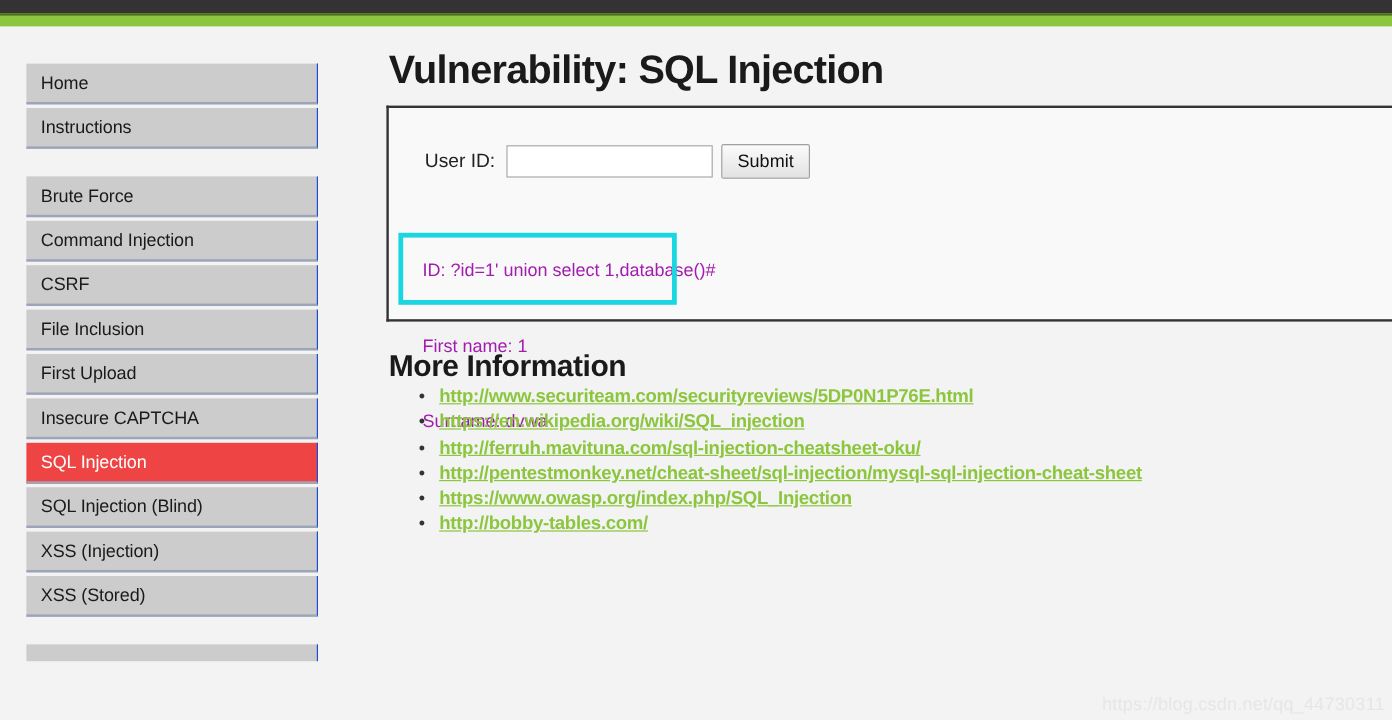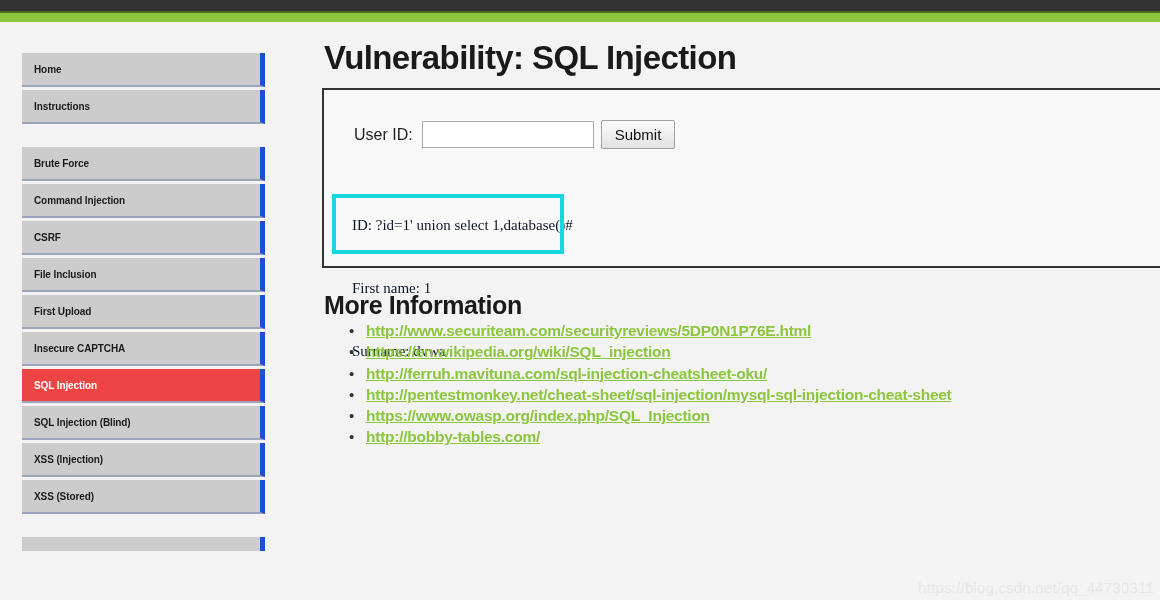--- a/index.html
+++ b/index.html
@@ -41,26 +41,26 @@
     position: absolute;
     left: 22px; top: 53px;
     width: 243px;
   }
   .nav-group { margin-bottom: 23px; }
   .nav-item {
     height: 34px;
     line-height: 33px;
     background: #cccccc;
     border-bottom: 2px solid #9aa6b8;
-    border-right: 5px solid #1d4ed8;
+    border-right: 1px solid #1d4ed8;
     margin-bottom: 3px;
     padding-left: 12px;
     box-sizing: border-box;
-    font-size: 10px;
-    font-weight: bold;
+    font-size: 15px;
+    font-weight: normal;
     color: #1a1a1a;
     letter-spacing: -0.1px;
     white-space: nowrap;
     overflow: hidden;
   }
   .nav-item.active {
     background: #ef4444;
     color: #ffffff;
     border-bottom: 2px solid #9aa6b8;
   }
@@ -130,22 +130,22 @@
     color: #111;
     background: linear-gradient(#fbfbfb, #e2e2e2);
     border: 1px solid #a0a0a0;
     border-radius: 2px;
     cursor: pointer;
   }
 
   .result-block {
     position: absolute;
     left: 28px; top: 83px;
-    color: #0f172a;
-    font-family: Liberation Serif, serif;
+    color: #a21caf;
+    font-family: Liberation Sans, sans-serif;
     font-size: 15px;
     line-height: 21px;
     white-space: pre;
   }
   .highlight-box {
     position: absolute;
     left: 8px; top: 104px;
     width: 232px;
     height: 60px;
     border: 4px solid #1ad6e0;

